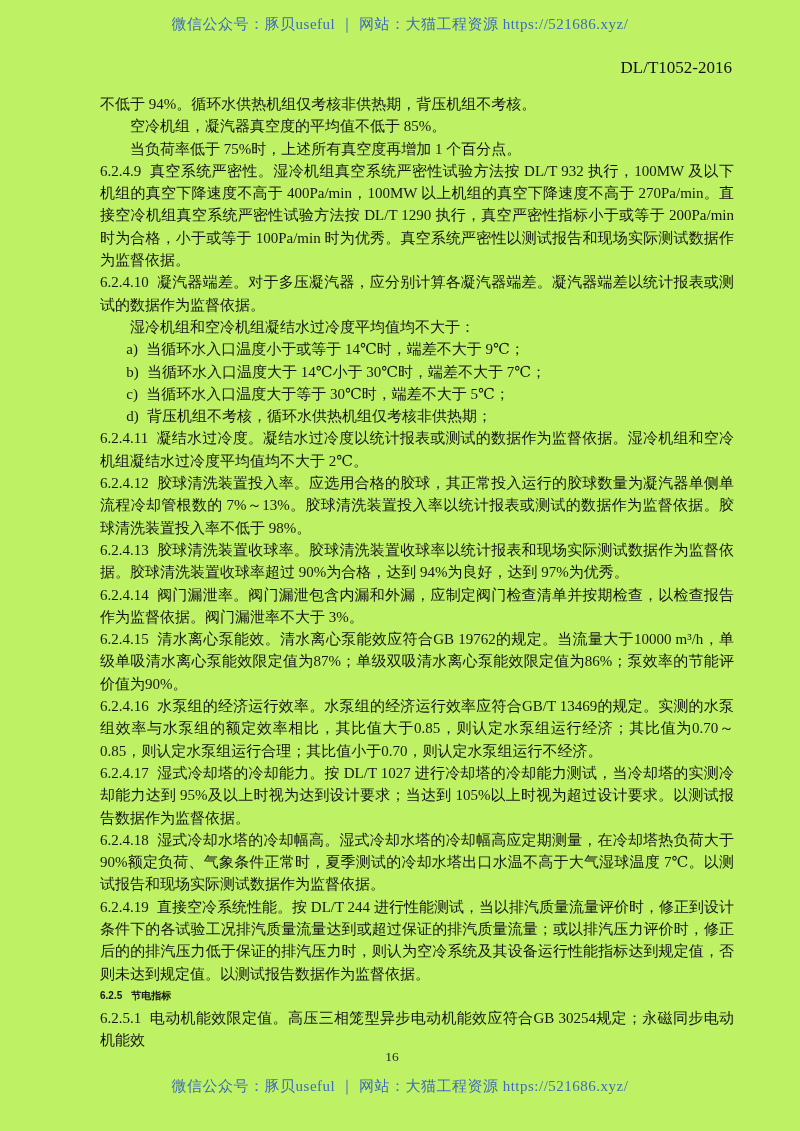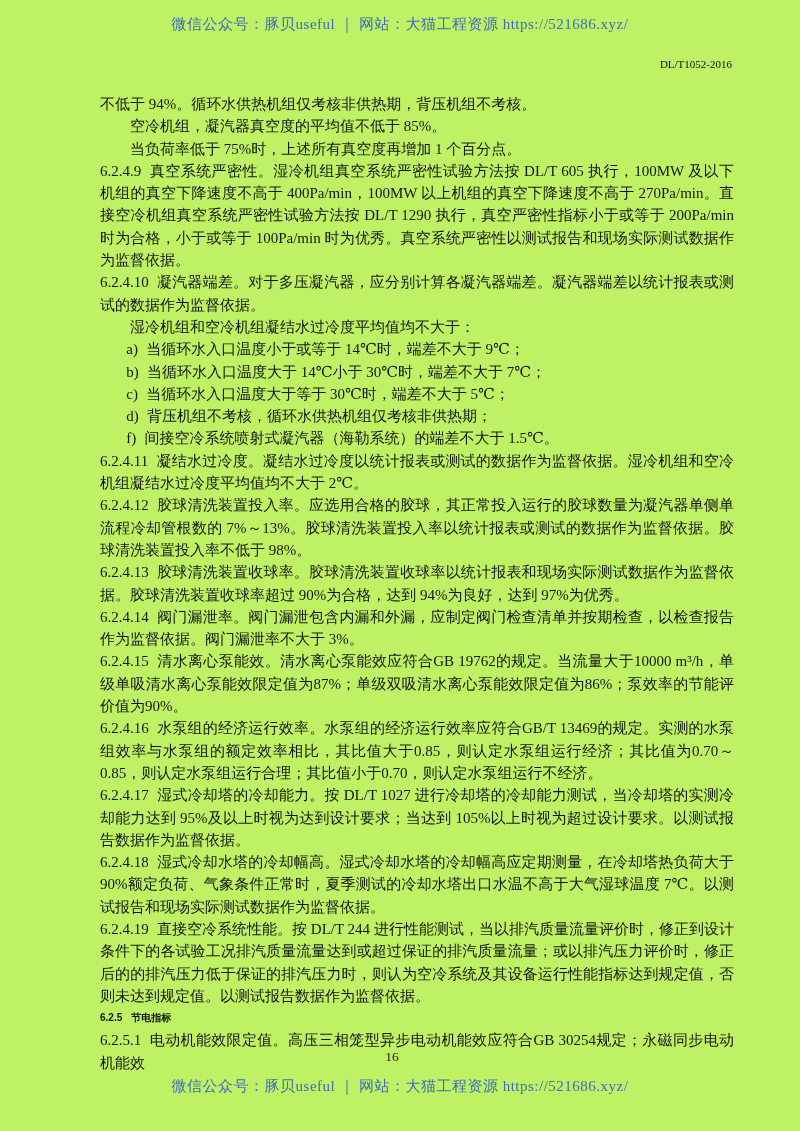--- a/index.html
+++ b/index.html
@@ -12,21 +12,21 @@
   }
   .watermark {
     position: absolute; left: 0; right: 0; text-align: center;
     color: #3e6bbf; font-size: 15px; letter-spacing: 0.5px;
     font-family: "Liberation Serif", "DejaVu Serif", serif;
   }
   .wm-top { top: 15px; }
   .wm-bottom { top: 1077px; }
   .doc-code {
     position: absolute; top: 58px; right: 68px;
-    font-size: 11px; color: #111;
+    font-size: 17px; color: #111;
   }
   .body-text {
     position: absolute; top: 93px; left: 100px; width: 634px;
     font-size: 15px; line-height: 22.3px; text-align: justify;
   }
   p.para { margin: 0; padding: 0; }
   .para.indent { text-indent: 2em; }
   .para.list-item { padding-left: 1.75em; }
   .para.list-item .list-marker { margin-right: 0.55em; }
   .para.section .sec-num { margin-right: 0.55em; }
@@ -46,28 +46,27 @@
 <div class="page" style="background: #bef264; color: rgb(21, 21, 21);">
 
   <div class="watermark wm-top" style="color: rgb(62, 107, 191);">微信公众号：豚贝useful ｜ 网站：大猫工程资源 https://521686.xyz/</div>
 
   <div class="doc-code">DL/T1052-2016</div>
 
   <div class="body-text">
       <p class="para continuation"><span>不低于 94%。循环水供热机组仅考核非供热期，背压机组不考核。</span></p>
       <p class="para indent"><span>空冷机组，凝汽器真空度的平均值不低于 85%。</span></p>
       <p class="para indent"><span>当负荷率低于 75%时，上述所有真空度再增加 1 个百分点。</span></p>
-      <p class="para section"><span class="sec-num">6.2.4.9</span><span>真空系统严密性。湿冷机组真空系统严密性试验方法按 DL/T 605 执行，100MW 及以下机组的真空下降速度不高于 400Pa/min，100MW 以上机组的真空下降速度不高于 270Pa/min。直接空冷机组真空系统严密性试验方法按 DL/T 1290 执行，真空严密性指标小于或等于 200Pa/min 时为合格，小于或等于 100Pa/min 时为优秀。真空系统严密性以测试报告和现场实际测试数据作为监督依据。</span></p>
+      <p class="para section"><span class="sec-num">6.2.4.9</span><span>真空系统严密性。湿冷机组真空系统严密性试验方法按 DL/T 932 执行，100MW 及以下机组的真空下降速度不高于 400Pa/min，100MW 以上机组的真空下降速度不高于 270Pa/min。直接空冷机组真空系统严密性试验方法按 DL/T 1290 执行，真空严密性指标小于或等于 200Pa/min 时为合格，小于或等于 100Pa/min 时为优秀。真空系统严密性以测试报告和现场实际测试数据作为监督依据。</span></p>
       <p class="para section"><span class="sec-num">6.2.4.10</span><span>凝汽器端差。对于多压凝汽器，应分别计算各凝汽器端差。凝汽器端差以统计报表或测试的数据作为监督依据。</span></p>
       <p class="para indent"><span>湿冷机组和空冷机组凝结水过冷度平均值均不大于：</span></p>
       <p class="para list-item"><span class="list-marker">a)</span><span>当循环水入口温度小于或等于 14℃时，端差不大于 9℃；</span></p>
       <p class="para list-item"><span class="list-marker">b)</span><span>当循环水入口温度大于 14℃小于 30℃时，端差不大于 7℃；</span></p>
       <p class="para list-item"><span class="list-marker">c)</span><span>当循环水入口温度大于等于 30℃时，端差不大于 5℃；</span></p>
       <p class="para list-item"><span class="list-marker">d)</span><span>背压机组不考核，循环水供热机组仅考核非供热期；</span></p>
-      <p class="para list-item"><span class="list-marker">f)</span><span>间接空冷系统喷射式凝汽器（海勒系统）的端差不大于 1.5℃。</span></p>
       <p class="para section"><span class="sec-num">6.2.4.11</span><span>凝结水过冷度。凝结水过冷度以统计报表或测试的数据作为监督依据。湿冷机组和空冷机组凝结水过冷度平均值均不大于 2℃。</span></p>
       <p class="para section"><span class="sec-num">6.2.4.12</span><span>胶球清洗装置投入率。应选用合格的胶球，其正常投入运行的胶球数量为凝汽器单侧单流程冷却管根数的 7%～13%。胶球清洗装置投入率以统计报表或测试的数据作为监督依据。胶球清洗装置投入率不低于 98%。</span></p>
       <p class="para section"><span class="sec-num">6.2.4.13</span><span>胶球清洗装置收球率。胶球清洗装置收球率以统计报表和现场实际测试数据作为监督依据。胶球清洗装置收球率超过 90%为合格，达到 94%为良好，达到 97%为优秀。</span></p>
       <p class="para section"><span class="sec-num">6.2.4.14</span><span>阀门漏泄率。阀门漏泄包含内漏和外漏，应制定阀门检查清单并按期检查，以检查报告作为监督依据。阀门漏泄率不大于 3%。</span></p>
       <p class="para section"><span class="sec-num">6.2.4.15</span><span>清水离心泵能效。清水离心泵能效应符合GB 19762的规定。当流量大于10000 m³/h，单级单吸清水离心泵能效限定值为87%；单级双吸清水离心泵能效限定值为86%；泵效率的节能评价值为90%。</span></p>
       <p class="para section"><span class="sec-num">6.2.4.16</span><span>水泵组的经济运行效率。水泵组的经济运行效率应符合GB/T 13469的规定。实测的水泵组效率与水泵组的额定效率相比，其比值大于0.85，则认定水泵组运行经济；其比值为0.70～0.85，则认定水泵组运行合理；其比值小于0.70，则认定水泵组运行不经济。</span></p>
       <p class="para section"><span class="sec-num">6.2.4.17</span><span>湿式冷却塔的冷却能力。按 DL/T 1027 进行冷却塔的冷却能力测试，当冷却塔的实测冷却能力达到 95%及以上时视为达到设计要求；当达到 105%以上时视为超过设计要求。以测试报告数据作为监督依据。</span></p>
       <p class="para section"><span class="sec-num">6.2.4.18</span><span>湿式冷却水塔的冷却幅高。湿式冷却水塔的冷却幅高应定期测量，在冷却塔热负荷大于 90%额定负荷、气象条件正常时，夏季测试的冷却水塔出口水温不高于大气湿球温度 7℃。以测试报告和现场实际测试数据作为监督依据。</span></p>
       <p class="para section"><span class="sec-num">6.2.4.19</span><span>直接空冷系统性能。按 DL/T 244 进行性能测试，当以排汽质量流量评价时，修正到设计条件下的各试验工况排汽质量流量达到或超过保证的排汽质量流量；或以排汽压力评价时，修正后的的排汽压力低于保证的排汽压力时，则认为空冷系统及其设备运行性能指标达到规定值，否则未达到规定值。以测试报告数据作为监督依据。</span></p>
       <p class="para heading"><span class="sec-num">6.2.5</span><span>节电指标</span></p>

